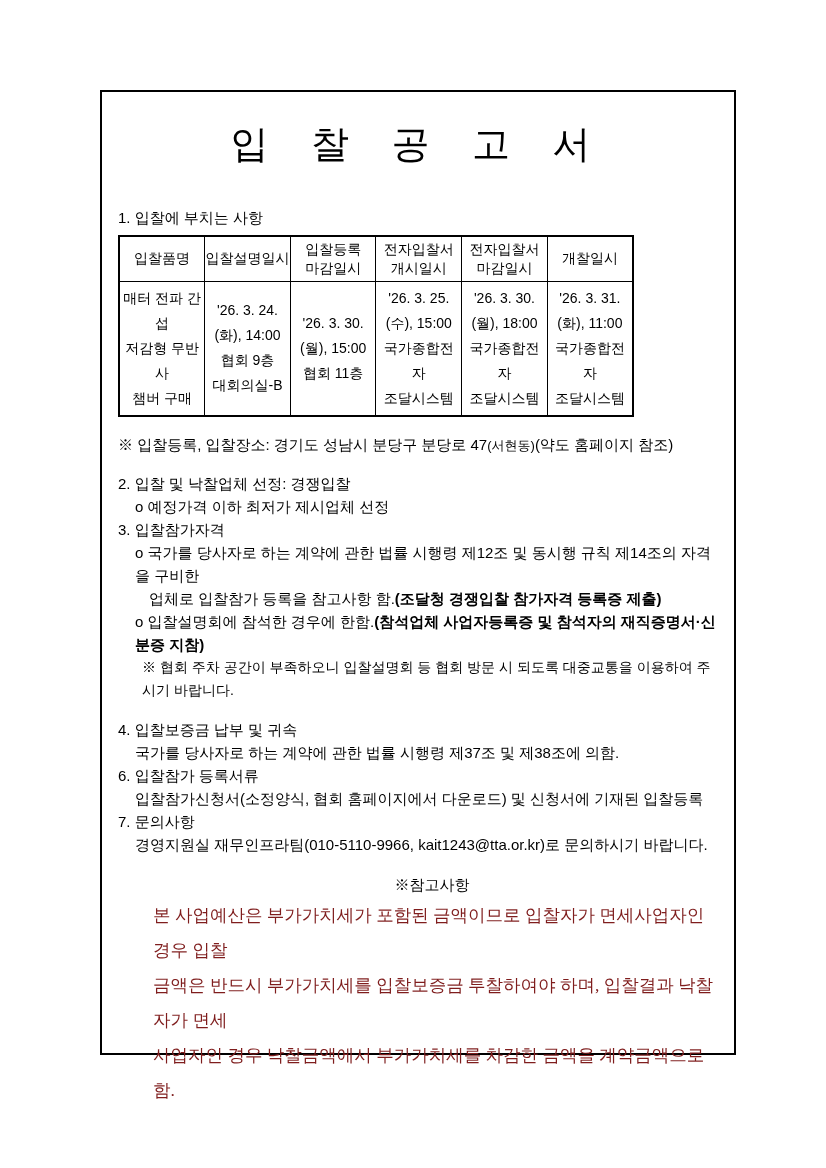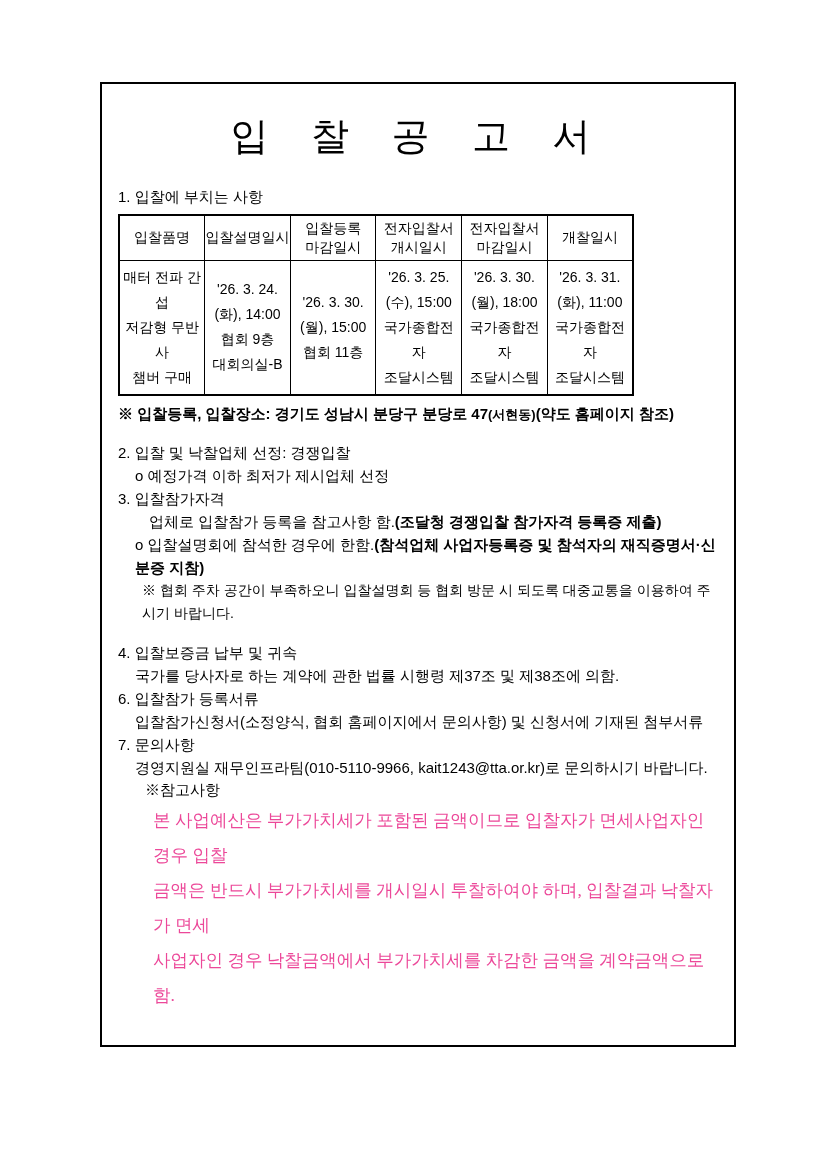--- a/index.html
+++ b/index.html
@@ -6,67 +6,67 @@
   body {
     width: 826px; height: 1168px;
     background: #ffffff;
     font-family: "Liberation Sans", sans-serif;
     color: #000;
     position: relative;
   }
   .page { position: absolute; inset: 0; background: #fff; }
   .frame {
     position: absolute;
-    left: 100px; top: 82px;
+    left: 100px; top: 90px;
     width: 636px; height: 965px;
     border: 2px solid #000;
     padding: 13px 15px 0 16px;
     background: #fff;
   }
   .doc-title {
     text-align: center;
     font-size: 38px;
     font-weight: 500;
     letter-spacing: 16px;
     margin-top: 14px;
     white-space: nowrap;
   }
   .sec-heading {
     font-size: 15px;
     line-height: 20px;
     font-weight: 400;
   }
-  .s1-heading { margin-top: 25px; }
+  .s1-heading { margin-top: 38px; }
   .bid-table {
     border-collapse: collapse;
     table-layout: fixed;
     width: 516px;
     margin-top: 7px;
     border: 2px solid #000;
   }
   .bid-table th, .bid-table td {
     border: 1px solid #000;
     text-align: center;
     vertical-align: middle;
     font-weight: 400;
     white-space: pre-line;
     font-size: 14px;
   }
   .bid-table th { height: 45px; line-height: 19px; }
   .bid-table td { height: 104px; line-height: 25px; padding: 4px 1px; }
-  .reg-note { margin-top: 8px; font-size: 15px; line-height: 20px; font-weight: bold; }
+  .reg-note { margin-top: 18px; font-size: 15px; line-height: 20px; }
   .reg-note .small { font-size: 13px; }
   .section { }
   .section .line { font-size: 15px; line-height: 23px; }
   .ind-1 { padding-left: 17px; }
   .ind-2 { padding-left: 31px; }
   .ind-3 { padding-left: 24px; }
   .bold { font-weight: 700; }
   .gap-lg { margin-top: 16px; }
-  .ref-heading { padding-left: 27px; font-size: 15px; line-height: 22px; }
+  .ref-heading { margin-top: 18px; padding-left: 27px; font-size: 15px; line-height: 22px; text-align: center; }
   .ref-body {
     padding-left: 35px;
     font-family: "Liberation Serif", "DejaVu Serif", serif;
     font-size: 17.5px;
     line-height: 35px;
     margin-top: 2px;
   }
 </style>
 </head>
 <body>
@@ -122,42 +122,43 @@
 
     <div class="reg-note"><span>※ 입찰등록, 입찰장소: 경기도 성남시 분당구 분당로 47</span><span class="small">(서현동)</span><span>(약도 홈페이지 참조)</span></div>
 
     <div class="section gap-lg">
       <div class="line">2. 입찰 및 낙찰업체 선정: 경쟁입찰</div>
       <div class="line ind-1">o 예정가격 이하 최저가 제시업체 선정</div>
     </div>
 
     <div class="section">
       <div class="line">3. 입찰참가자격</div>
+      <div class="line ind-1">o 국가를 당사자로 하는 계약에 관한 법률 시행령 제12조 및 동시행 규칙 제14조의 자격을 구비한</div>
       <div class="line ind-2"><span>업체로 입찰참가 등록을 참고사항 함.</span><span class="bold">(조달청 경쟁입찰 참가자격 등록증 제출)</span></div>
       <div class="line ind-1"><span>o 입찰설명회에 참석한 경우에 한함.</span><span class="bold">(참석업체 사업자등록증 및 참석자의 재직증명서·신분증 지참)</span></div>
       <div class="line ind-3" style="font-size:14px;">※ 협회 주차 공간이 부족하오니 입찰설명회 등 협회 방문 시 되도록 대중교통을 이용하여 주시기 바랍니다.</div>
     </div>
 
     <div class="section gap-lg">
       <div class="line">4. 입찰보증금 납부 및 귀속</div>
       <div class="line ind-1">국가를 당사자로 하는 계약에 관한 법률 시행령 제37조 및 제38조에 의함.</div>
     </div>
 
 
     <div class="section">
       <div class="line">6. 입찰참가 등록서류</div>
-      <div class="line ind-1">입찰참가신청서(소정양식, 협회 홈페이지에서 문의사항) 및 신청서에 기재된 첨부서류</div>
+      <div class="line ind-1">입찰참가신청서(소정양식, 협회 홈페이지에서 다운로드) 및 신청서에 기재된 입찰등록</div>
     </div>
 
     <div class="section">
       <div class="line">7. 문의사항</div>
       <div class="line ind-1">경영지원실 재무인프라팀(010-5110-9966, kait1243@tta.or.kr)로 문의하시기 바랍니다.</div>
     </div>
 
     <div class="ref-heading">※참고사항</div>
-    <div class="ref-body" id="ref-body" style="color: #ec4899;">
+    <div class="ref-body" id="ref-body" style="color: #7f1d1d;">
       <div>본 사업예산은 부가가치세가 포함된 금액이므로 입찰자가 면세사업자인 경우 입찰</div>
-      <div>금액은 반드시 부가가치세를 개시일시 투찰하여야 하며, 입찰결과 낙찰자가 면세</div>
+      <div>금액은 반드시 부가가치세를 입찰보증금 투찰하여야 하며, 입찰결과 낙찰자가 면세</div>
       <div>사업자인 경우 낙찰금액에서 부가가치세를 차감한 금액을 계약금액으로 함.</div>
     </div>
 
   </div>
 </div>
 
 </body></html>

